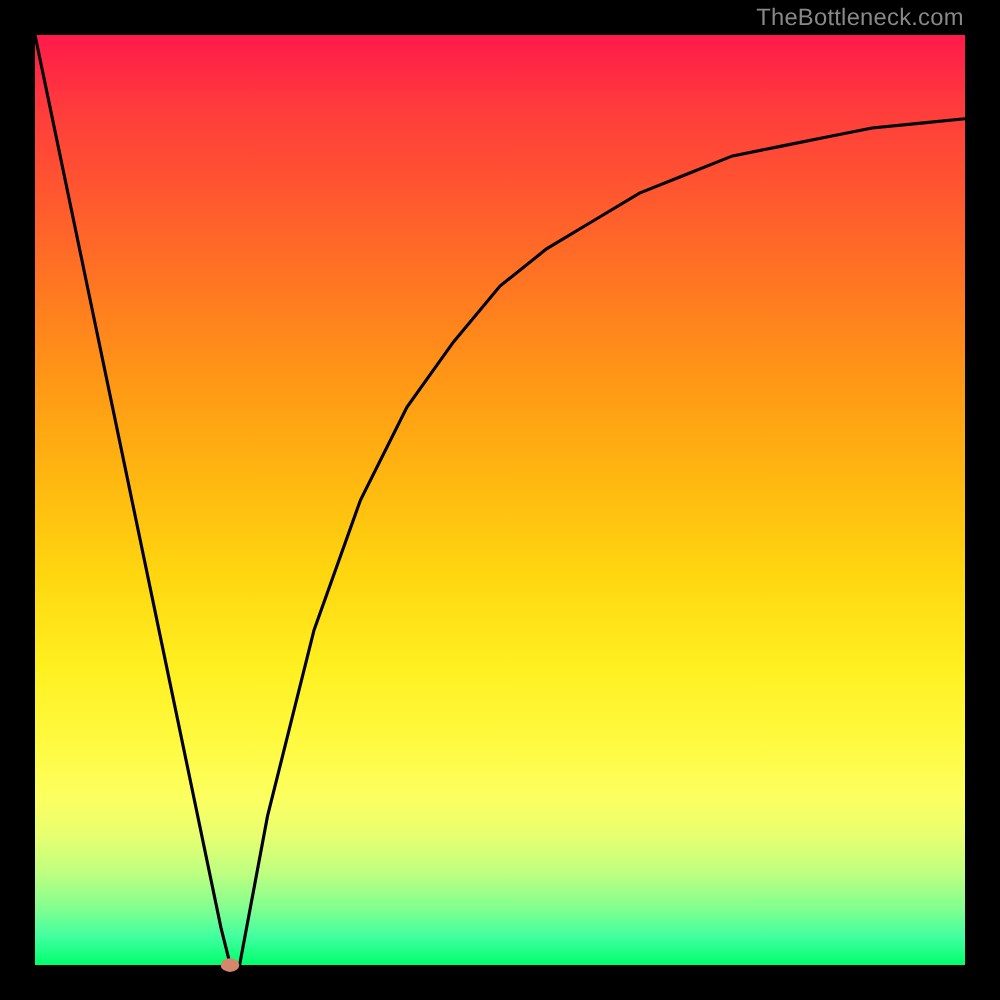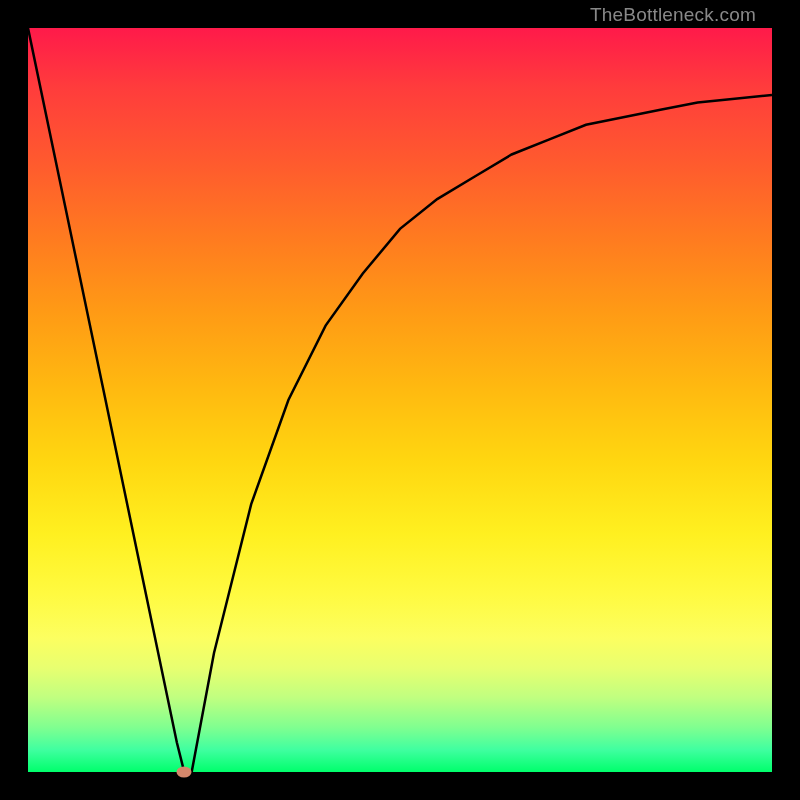--- a/index.html
+++ b/index.html
@@ -34,21 +34,21 @@
         #e8ff70 86%,
         #c0ff80 90%,
         #80ff90 94%,
         #40ffa0 97%,
         #00ff6c 100%
       );
     }
     .watermark {
       position: absolute;
       top: 4px;
-      right: 44px;
+      right: 29px;
       color: #888;
       font-size: 19px;
       font-weight: 500;
       letter-spacing: 0.2px;
     }
     .curve-svg {
       position: absolute;
       top: 0;
       left: 0;
       width: 100%;

